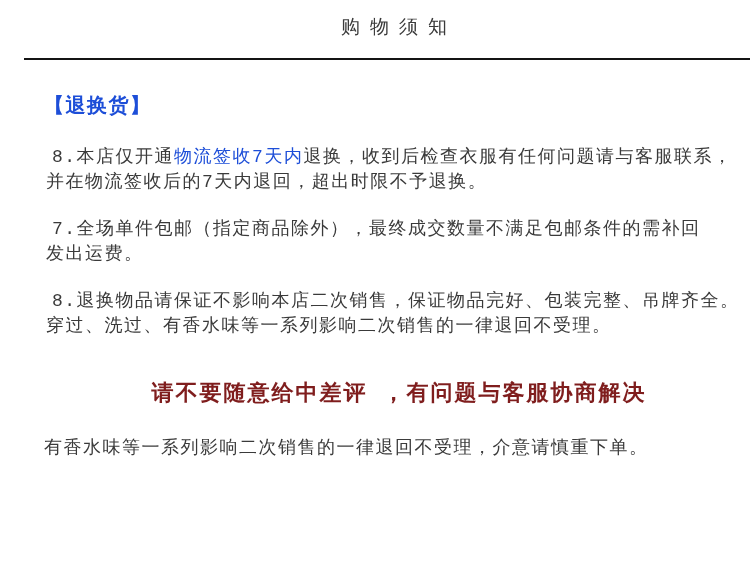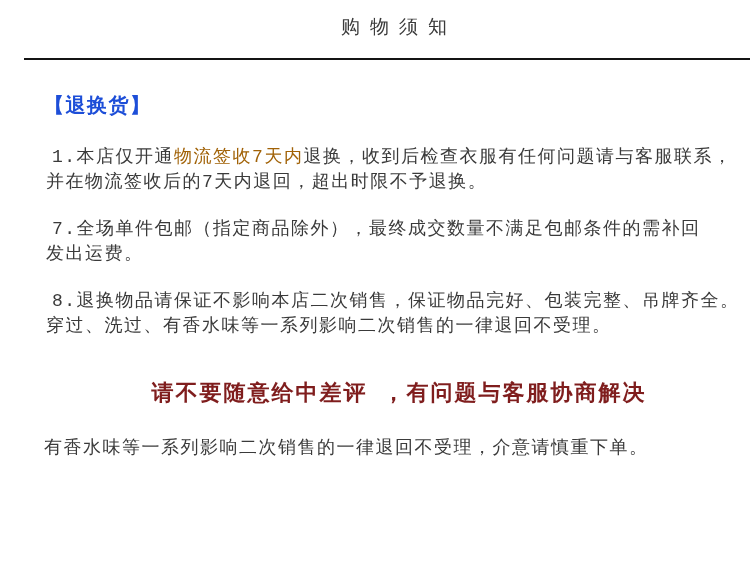--- a/index.html
+++ b/index.html
@@ -43,21 +43,21 @@
     letter-spacing: 1.5px;
     line-height: 25px;
     white-space: pre-line;
   }
   .para.numbered {
     margin-left: 2px;
     margin-top: 22px;
     text-indent: 6px;
   }
   .para.first { margin-top: 26px; }
-  .hl { color: #a16207; }
+  .hl { color: #1d4ed8; }
   .warning {
     margin-top: 42px;
     text-align: center;
     font-size: 22px;
     font-weight: bold;
     color: #7f1d1d;
     letter-spacing: 2px;
     line-height: 28px;
     white-space: pre-line;
   }
@@ -69,21 +69,21 @@
 <div class="page">
 
   <div class="page-title">购物须知</div>
 
   <hr class="header-divider">
 
   <div class="content">
 
     <div class="section-heading">【退换货】</div>
 
-    <p class="para numbered first"><span>1.本店仅开通</span><span class="hl">物流签收7天内</span><span>退换，收到后检查衣服有任何问题请与客服联系，
+    <p class="para numbered first"><span>8.本店仅开通</span><span class="hl">物流签收7天内</span><span>退换，收到后检查衣服有任何问题请与客服联系，
 并在物流签收后的7天内退回，超出时限不予退换。</span></p>
 
     <p class="para numbered">7.全场单件包邮（指定商品除外），最终成交数量不满足包邮条件的需补回
 发出运费。</p>
 
     <p class="para numbered">8.退换物品请保证不影响本店二次销售，保证物品完好、包装完整、吊牌齐全。
 穿过、洗过、有香水味等一系列影响二次销售的一律退回不受理。</p>
 
     <p class="warning">请不要随意给中差评 ，有问题与客服协商解决</p>
 

